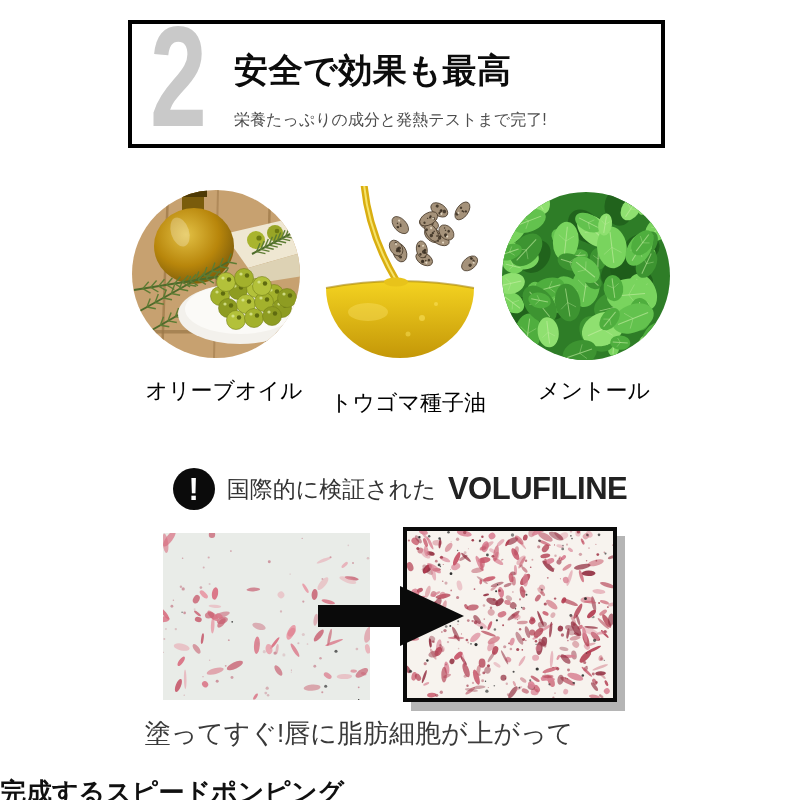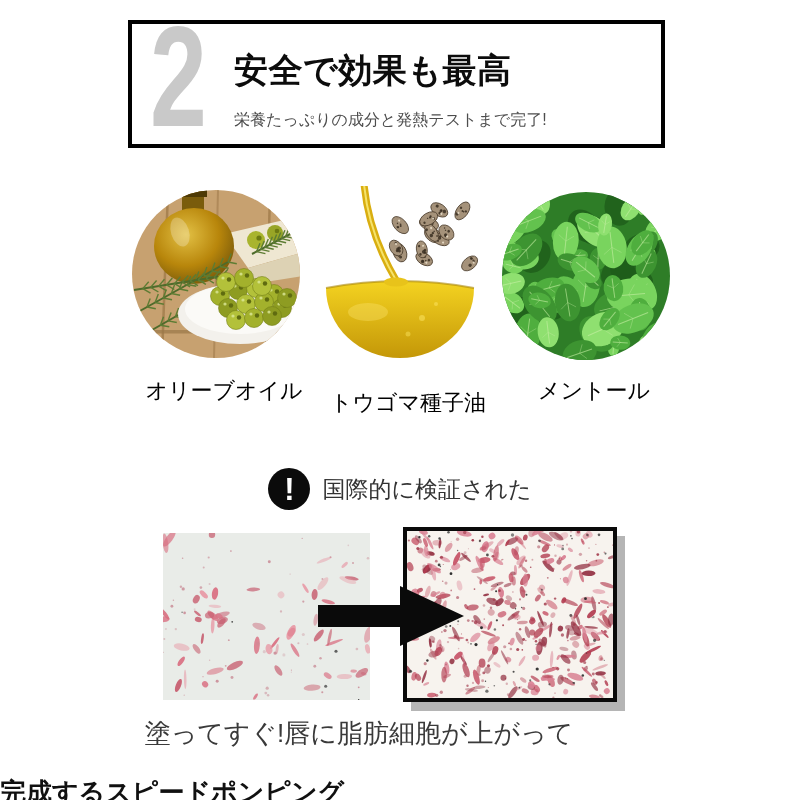--- a/index.html
+++ b/index.html
@@ -763,20 +763,21 @@
             </g>
           </g>
       </g>
     </svg>
     <figcaption>メントール</figcaption>
   </figure>
 
   <div class="volu">
     <span class="excl">!</span>
     <span class="volu-text">国際的に検証された</span>
+    <span class="volu-brand">VOLUFILINE</span>
   </div>
 
   <div class="micro-before">
     <svg id="micro-before-svg" width="207" height="167" viewBox="0 0 207 167">
         <rect width="207" height="167" fill="#e9ece8"></rect>
         <ellipse cx="2.4" cy="10.3" rx="9.8" ry="2.8" fill="#d96f81" opacity="0.59" transform="rotate(83 2.4 10.3)"></ellipse>
         <ellipse cx="49.7" cy="92.4" rx="8.1" ry="1.8" fill="#e89aa6" opacity="0.81" transform="rotate(93 49.7 92.4)"></ellipse>
         <ellipse cx="40.8" cy="61.4" rx="5.1" ry="2.4" fill="#e89aa6" opacity="0.94" transform="rotate(44 40.8 61.4)"></ellipse>
         <ellipse cx="181.7" cy="31.9" rx="4.0" ry="1.6" fill="#e89aa6" opacity="0.68" transform="rotate(137 181.7 31.9)"></ellipse>
         <ellipse cx="15.4" cy="152.5" rx="6.9" ry="2.6" fill="#c75d6f" opacity="0.93" transform="rotate(112 15.4 152.5)"></ellipse>

